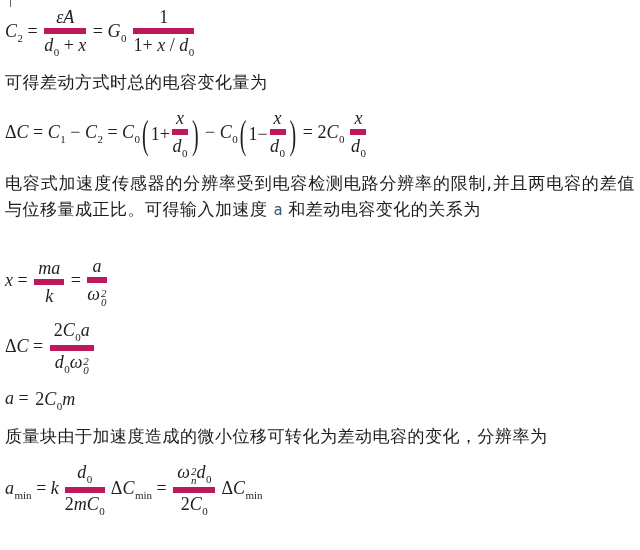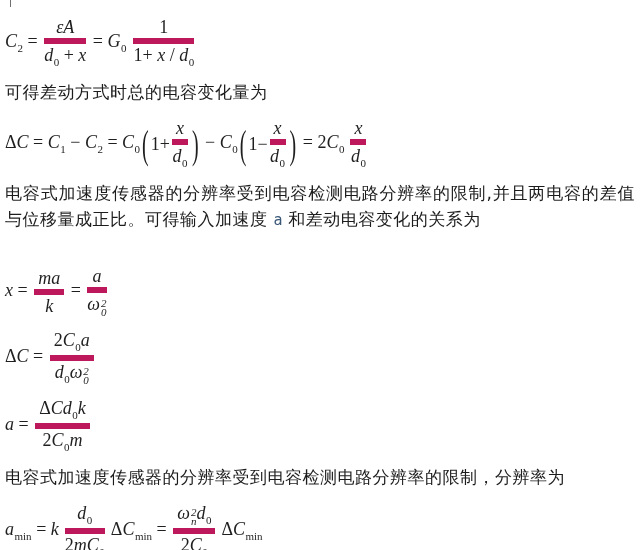--- a/index.html
+++ b/index.html
@@ -17,21 +17,21 @@
     width: 1px; height: 7px;
     background: #6f6f6f;
   }
   .doc {
     position: absolute;
     left: 0; top: 0;
     width: 640px; height: 550px;
     padding: 5px 5px 0 5px;
     box-sizing: border-box;
   }
-  .doc > :first-child { margin-top: 12px; }
+  .doc > :first-child { margin-top: 2px; }
   .block-text {
     font-family: "DejaVu Sans", sans-serif;
     font-size: 17px;
     line-height: 26px;
     letter-spacing: 0.5px;
     color: #1c1c1c;
     margin: 4px 0;
     text-align: justify;
   }
   .inline-var {
@@ -113,16 +113,16 @@
         <span class="mr">1− </span>
         <span class="frac">
           <span class="num"><span class="mi">x</span></span>
           <span class="den"><span class="mi">d</span><span class="msub">0</span></span>
         </span>
       </span><span class="bigpar">)</span><span class="mr"> = 2</span><span class="mi">C</span><span class="msub">0</span><span class="spacer" style="width: 4px;"></span><span class="frac"><span class="num"><span class="mi">x</span></span><span class="den"><span class="mi">d</span><span class="msub">0</span></span></span></div>
     <div class="block-text"><span>电容式加速度传感器的分辨率受到电容检测电路分辨率的限制,并且两电容的差值与位移量成正比。可得输入加速度 </span><span class="inline-var">a</span><span> 和差动电容变化的关系为</span></div>
     <div class="block-gap"></div>
     <div class="block-formula"><span class="mi">x</span><span class="mr"> = </span><span class="frac"><span class="num"><span class="mi">ma</span></span><span class="den"><span class="mi">k</span></span></span><span class="mr"> = </span><span class="frac"><span class="num"><span class="mi">a</span></span><span class="den"><span class="mi">ω</span><span class="substack"><span>2</span><span>0</span></span></span></span></div>
     <div class="block-formula"><span class="mr">Δ</span><span class="mi">C</span><span class="mr"> = </span><span class="frac"><span class="num"><span class="mr">2</span><span class="mi">C</span><span class="msub">0</span><span class="mi">a</span></span><span class="den"><span class="mi">d</span><span class="msub">0</span><span class="mi">ω</span><span class="substack"><span>2</span><span>0</span></span></span></span></div>
-    <div class="block-formula"><span class="mi">a</span><span class="mr"> = </span><span class="frac"><span class="num"><span class="mr">Δ</span><span class="mi">C</span><span class="mi">d</span><span class="msub">0</span><span class="mi">k</span></span><span class="den"><span class="mr">2</span><span class="mi">C</span><span class="msub">0</span><span class="mi">m</span></span></span></div>
-    <div class="block-text"><span>电容式加速度传感器的分辨率受到电容检测电路分辨率的限制，分辨率为</span></div>
+    <div class="block-formula"><span class="mi">a</span><span class="mr"> = </span><span class="frac"><span class="den"><span class="mr">2</span><span class="mi">C</span><span class="msub">0</span><span class="mi">m</span></span></span></div>
+    <div class="block-text"><span>质量块由于加速度造成的微小位移可转化为差动电容的变化，分辨率为</span></div>
     <div class="block-formula"><span class="mi">a</span><span class="msub">min</span><span class="mr"> = </span><span class="mi">k</span><span class="spacer" style="width: 4px;"></span><span class="frac"><span class="num"><span class="mi">d</span><span class="msub">0</span></span><span class="den"><span class="mr">2</span><span class="mi">m</span><span class="mi">C</span><span class="msub">0</span></span></span><span class="spacer" style="width: 4px;"></span><span class="mr">Δ</span><span class="mi">C</span><span class="msub">min</span><span class="mr"> = </span><span class="frac"><span class="num"><span class="mi">ω</span><span class="substack"><span>2</span><span>n</span></span><span class="mi">d</span><span class="msub">0</span></span><span class="den"><span class="mr">2</span><span class="mi">C</span><span class="msub">0</span></span></span><span class="spacer" style="width: 4px;"></span><span class="mr">Δ</span><span class="mi">C</span><span class="msub">min</span></div>
   </div>
 
 </body></html>

